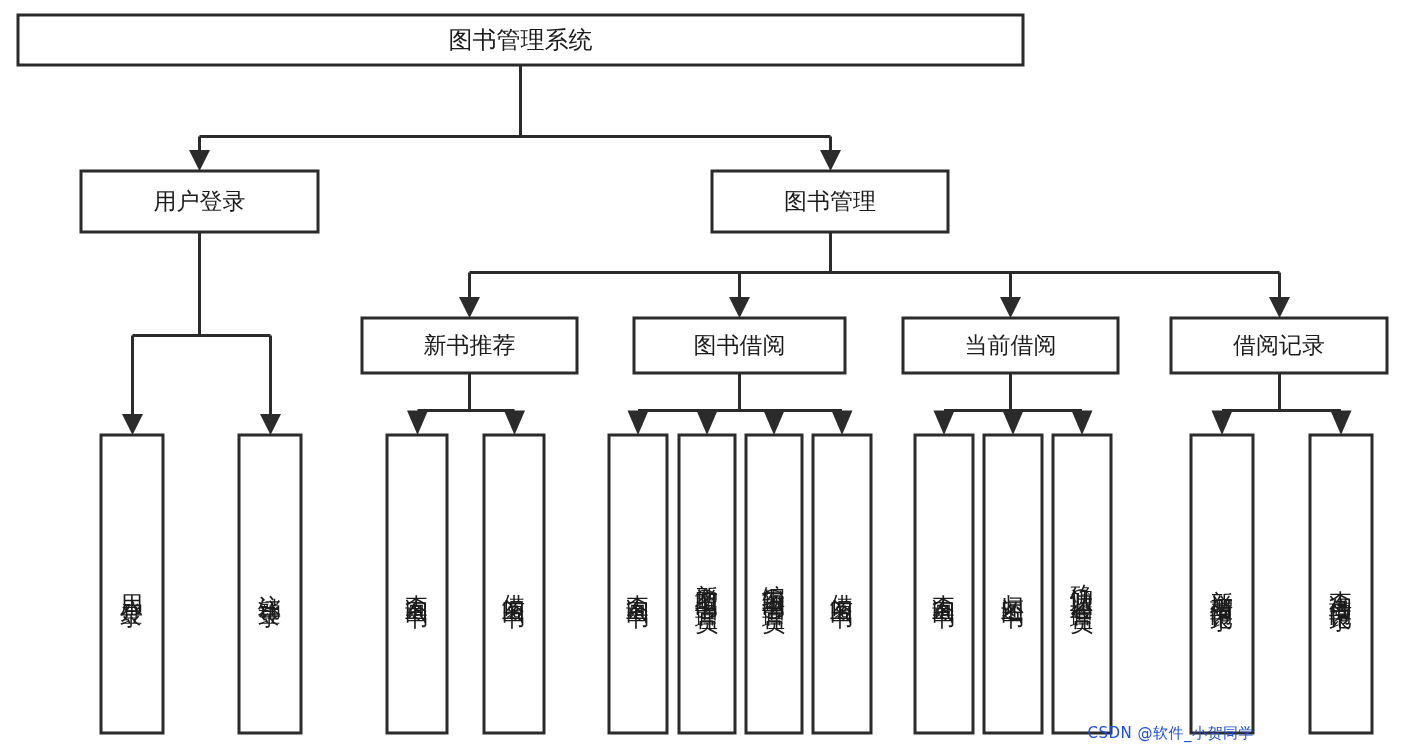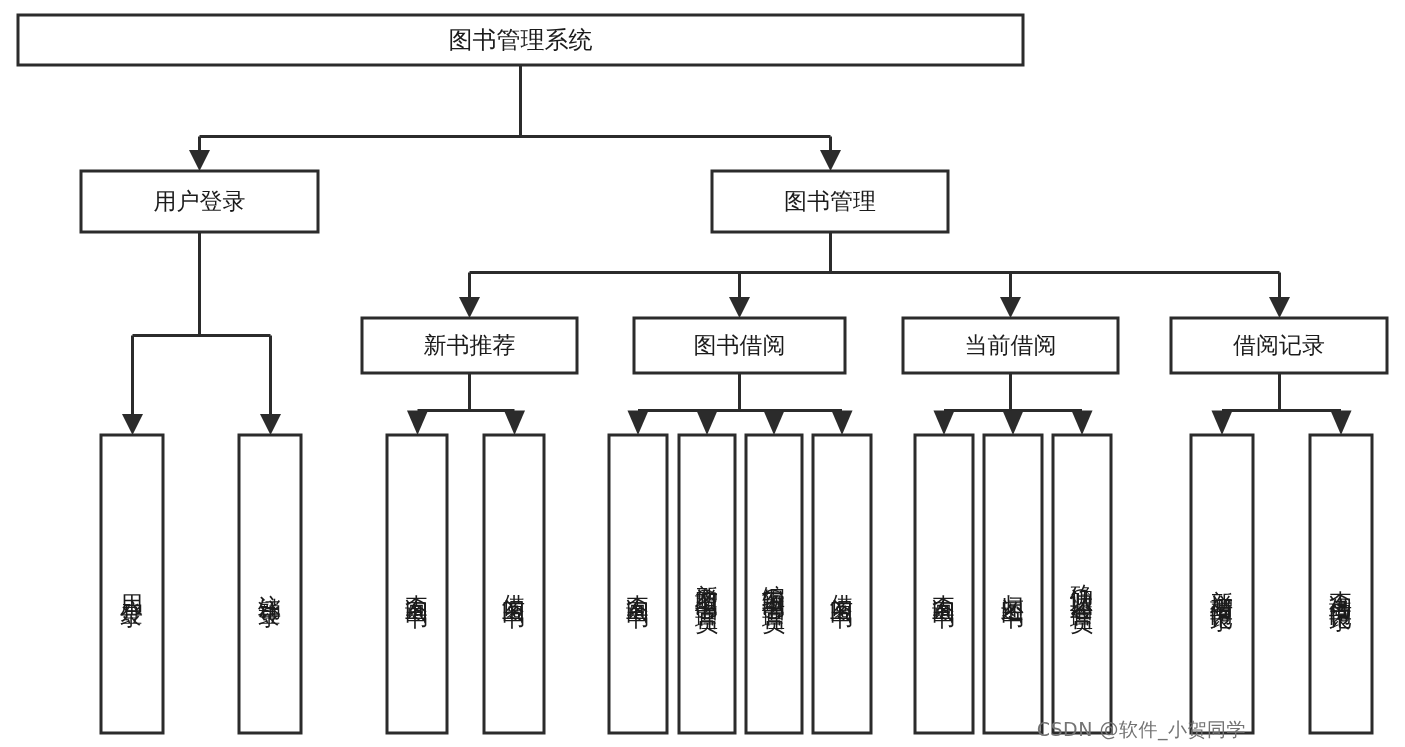--- a/index.html
+++ b/index.html
@@ -69,25 +69,25 @@
     text-orientation: upright;
     font-family: "DejaVu Sans", "Liberation Sans", sans-serif;
     font-size: 23px;
     line-height: 1.22;
     letter-spacing: 4px;
     color: #1b1b1b;
     white-space: nowrap;
   }
   .watermark {
     position: absolute;
-    right: 20px;
+    right: 12px;
     bottom: 4px;
     font-family: "DejaVu Sans", "Liberation Sans", sans-serif;
-    font-size: 19px;
-    color: #737373;
+    font-size: 15px;
+    color: #1d4ed8;
     letter-spacing: 0.5px;
     white-space: nowrap;
   }
 </style>
 </head>
 <body>
 
 <div id="diagram-root">
 
   <svg class="diagram-svg" viewBox="0 0 1405 747">

